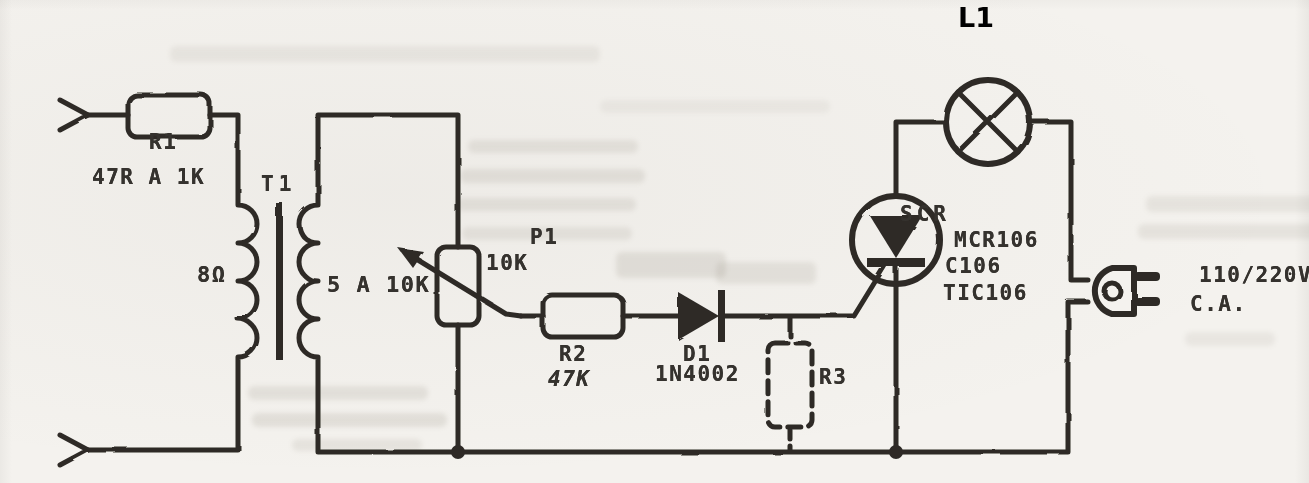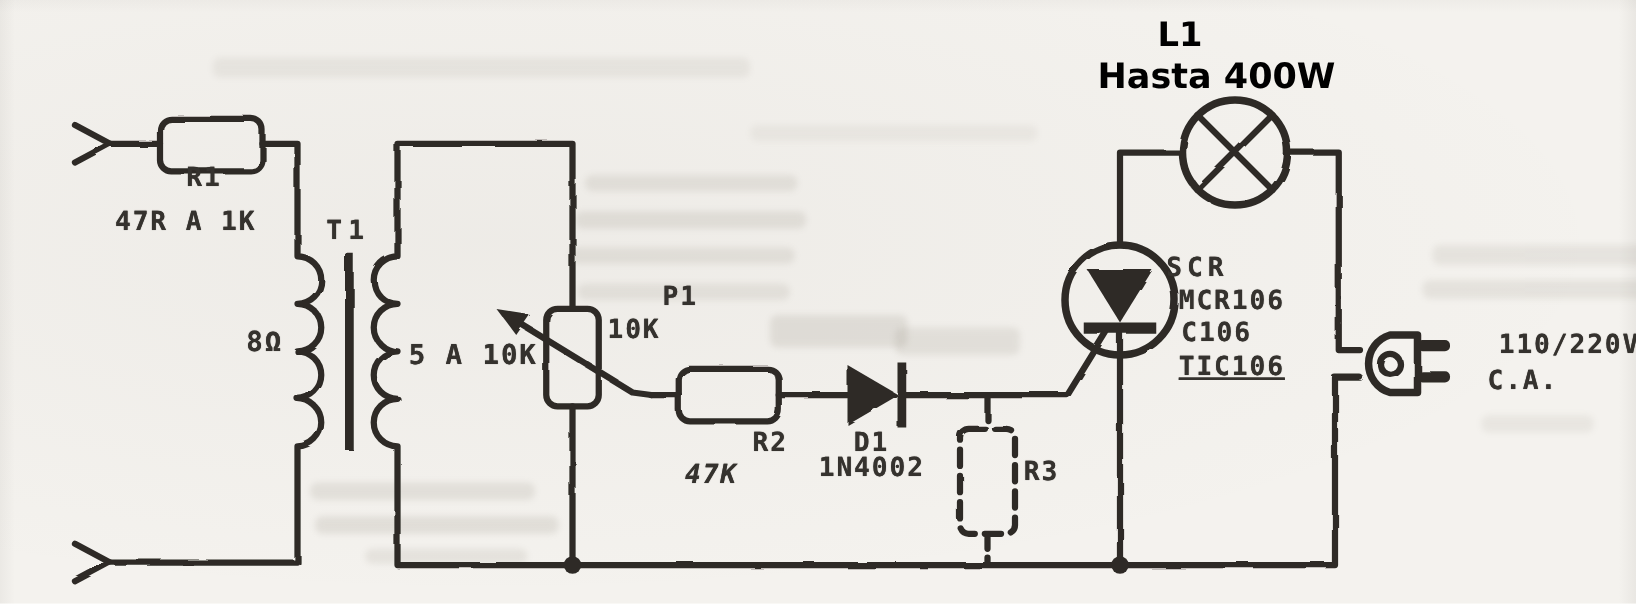--- a/index.html
+++ b/index.html
@@ -25,23 +25,23 @@
     white-space:nowrap;
     font-size:21px;
     line-height:1;
     text-shadow:0 0 .6px #35322e;
   }
   .overlay{
     position:absolute;
     font-family:"DejaVu Sans","Liberation Sans",sans-serif;
     font-weight:bold;
     color:#000;
+    text-align:center;
     white-space:nowrap;
     line-height:1;
-    margin-top:11px;
   }
   .smudge{
     position:absolute;
     background:#878072;
     border-radius:6px;
     filter:blur(2.5px);
     pointer-events:none;
   }
 </style>
 </head>
@@ -137,32 +137,31 @@
   <div class="lbl" style="left:149px;top:132px;">R1</div>
   <div class="lbl" style="left:92px;top:167px;">47R A 1K</div>
 
   <div class="lbl" style="left:261px;top:174px;letter-spacing:5px;">T1</div>
   <div class="lbl" style="left:197px;top:264px;font-size:22px;">8Ω</div>
   <div class="lbl" style="left:327px;top:274px;font-size:22px;text-align:center;">5 A 10K</div>
 
   <div class="lbl" style="left:486px;top:227px;margin-left:44px;">P1</div>
   <div class="lbl" style="left:486px;top:253px;">10K</div>
 
-  <div class="lbl" style="left:559px;top:344px;margin-left:43px;">R2</div>
+  <div class="lbl" style="left:559px;top:344px;">R2</div>
   <div class="lbl" style="left:548px;top:369px;font-style:italic;">47K</div>
 
   <div class="lbl" style="left:683px;top:344px;">D1</div>
   <div class="lbl" style="left:655px;top:364px;">1N4002</div>
 
   <div class="lbl" style="left:819px;top:367px;text-align:right;">R3</div>
 
-  <div class="lbl" style="left:933px;top:204px;letter-spacing:4px;">SCR</div>
-  <div class="lbl" style="left:943px;top:230px;">MCR106</div>
+  <div class="lbl" style="left:900px;top:204px;letter-spacing:4px;">SCR</div>
+  <div class="lbl" style="left:943px;top:230px;padding-left:11px;">MCR106</div>
   <div class="lbl" style="left:945px;top:256px;">C106</div>
-  <div class="lbl" style="left:943px;top:283px;text-decoration:underline;">TIC106</div>
+  <div class="lbl" style="left:943px;top:283px;">TIC106</div>
 
   <div class="lbl" style="left:1199px;top:265px;">110/220V</div>
   <div class="lbl" style="left:1190px;top:294px;">C.A.</div>
 
   <div class="overlay" style="left:926px;top:4px;width:100px;font-size:27px;">L1</div>
-  <div class="overlay" style="left:878px;top:36px;width:200px;font-size:28px;">Hasta 400W</div>
 
 </div>
 
 </body></html>

